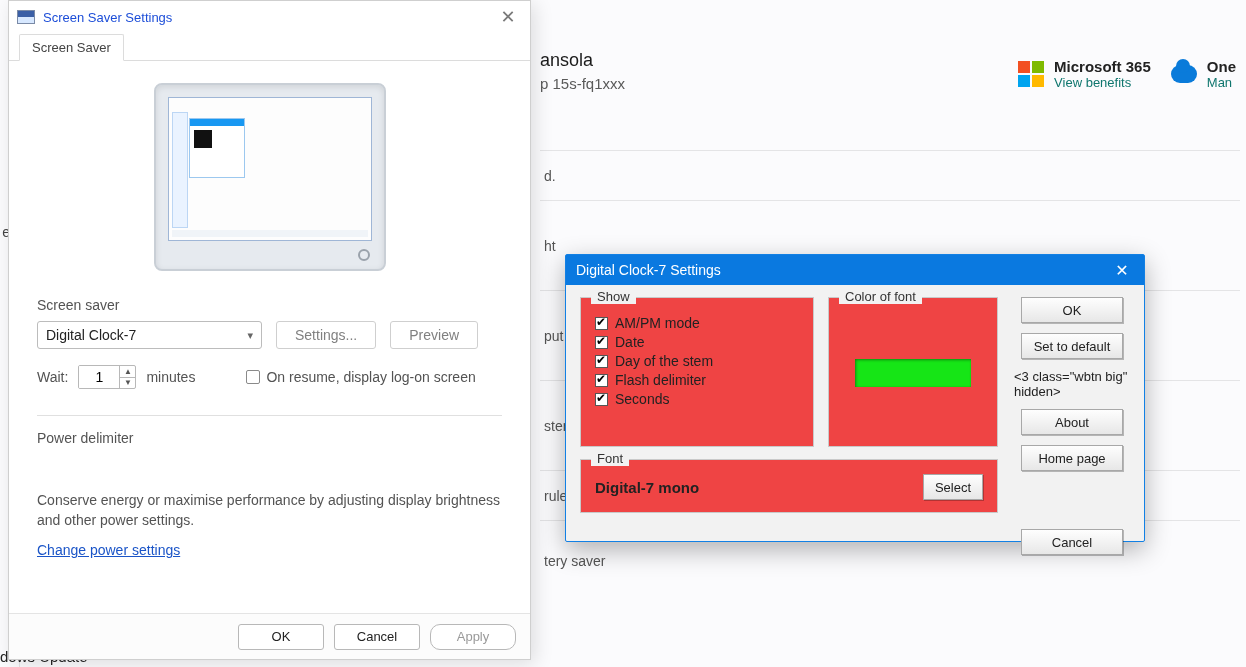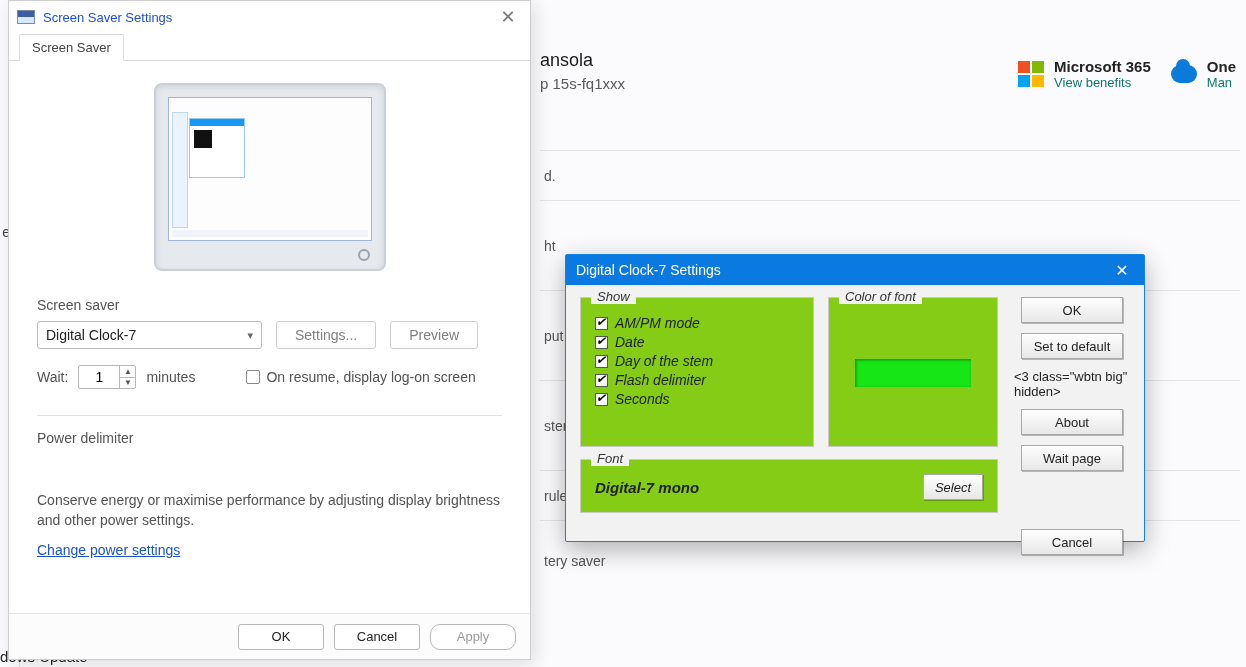--- a/index.html
+++ b/index.html
@@ -153,21 +153,21 @@
   .dc-title {
     height:30px; background:#0a79e0; color:#fff;
     display:flex; justify-content:space-between; align-items:center;
     padding:0 10px; font-size:14px;
   }
   .dc-title .x { cursor:pointer; font-size:16px; width:24px; text-align:center;}
   .dc-body { padding:12px 14px; display:flex; gap:16px;}
   .dc-left { flex:1; display:flex; flex-direction:column; gap:12px;}
   .group {
     border:1px solid #c9c9c9; padding:14px 14px 12px 14px;
-    position:relative; background:#84cc16;font-style:italic;
+    position:relative; background:#ef4444;
   }
   .group .legend{
     position:absolute; top:-9px; left:10px; background:#f2f2f2;
     padding:0 6px; font-size:13px; color:#333;
   }
   .opt { display:flex; align-items:center; gap:7px; font-size:14px; color:#222; margin:3px 0; cursor:pointer;}
   .cb { width:13px; height:13px; border:1px solid #555; background:#fff; position:relative;}
   .cb.checked::after{content:'✔'; position:absolute; left:0px; top:-3px; font-size:12px; color:#000;}
   .color-swatch{
     width:116px; height:28px; background:#16e516;
@@ -338,17 +338,17 @@
         <div class="legend">Font</div>
         <span class="font-name">Digital-7 mono</span>
         <div class="wbtn" style="width:60px;">Select</div>
       </div>
     </div>
     <div class="dc-right">
       <div class="wbtn big">OK</div>
       <div class="wbtn big">Set to default</div>
       &lt;3 	 class="wbtn big" hidden&gt;
       <div class="wbtn big">About</div>
-      <div class="wbtn big">Wait page</div>
+      <div class="wbtn big">Home page</div>
       <div class="wbtn big cancel-right">Cancel</div>
     </div>
   </div>
 </div>
 
 </body></html>

